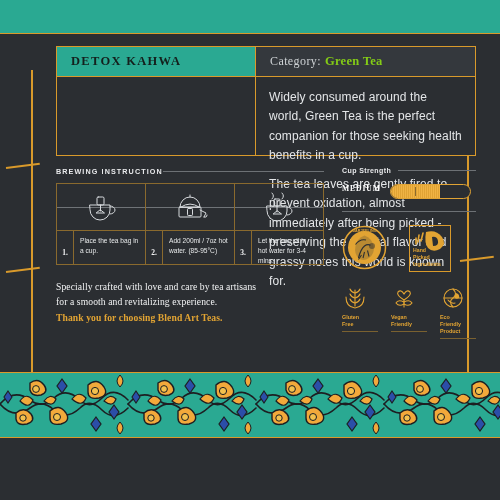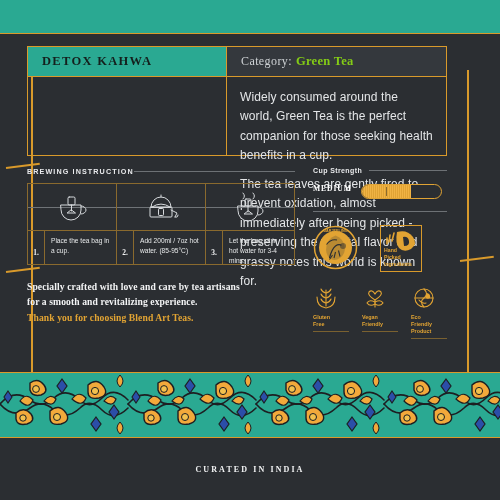--- a/index.html
+++ b/index.html
@@ -42,21 +42,21 @@
   .acc-r1 { left: 460px; top: 226px; transform: rotate(-7deg); }
 
   .vrule {
     position: absolute; width: 1.5px; background: #d99a2b; top: 36px;
   }
   .vrule-l { left: 31px;  height: 336px; }
   .vrule-r { left: 467px; height: 336px; }
 
   
   .content {
-    position: absolute; left: 27px; top: 46px;
+    position: absolute; left: 56px; top: 46px;
     width: 420px; height: 312px;
   }
 
   
   .hdr-row { display: flex; width: 420px; }
   .panel { border: 1.5px solid #d99a2b; }
   .panel-left  { width: 200px; }
   .panel-right { width: 220px; border-left: none; }
 
   .title-bar {
@@ -133,21 +133,21 @@
   }
   .step-txt {
     flex: 1; padding: 5px 6px 0 6px;
     font-size: 6.6px; line-height: 1.5; color: #e7e9ea;
   }
 
   
   .promise { margin-top: 14px; width: 268px; }
   .promise-l {
     font-family: "Liberation Serif", serif;
-    font-weight: 700; font-size: 9.6px; line-height: 1.58; color: #f3f4f5;
+    font-weight: 400; font-size: 9.6px; line-height: 1.58; color: #f3f4f5;
     letter-spacing: .1px;
   }
   .promise-thanks {
     font-family: "Liberation Serif", serif;
     font-weight: 700; font-size: 9.6px; line-height: 1.58; color: #e2a433;
     letter-spacing: .1px; margin-top: 1px;
   }
 
   
   .cs-head { display: flex; align-items: center; gap: 7px; }
@@ -461,17 +461,14 @@
         <path d="M120 2 q6 6 0 12 q-6 -6 0 -12z"></path>
         <path d="M248 2 q6 6 0 12 q-6 -6 0 -12z"></path>
         <path d="M376 2 q6 6 0 12 q-6 -6 0 -12z"></path>
         <path d="M120 49 q6 6 0 12 q-6 -6 0 -12z"></path>
         <path d="M248 49 q6 6 0 12 q-6 -6 0 -12z"></path>
         <path d="M376 49 q6 6 0 12 q-6 -6 0 -12z"></path>
       </g>
     </svg>
   </div>
 
-  <div class="footer">
-    <span class="footer-txt">CURATED IN INDIA</span>
-  </div>
 
 </div>
 
 </body></html>

